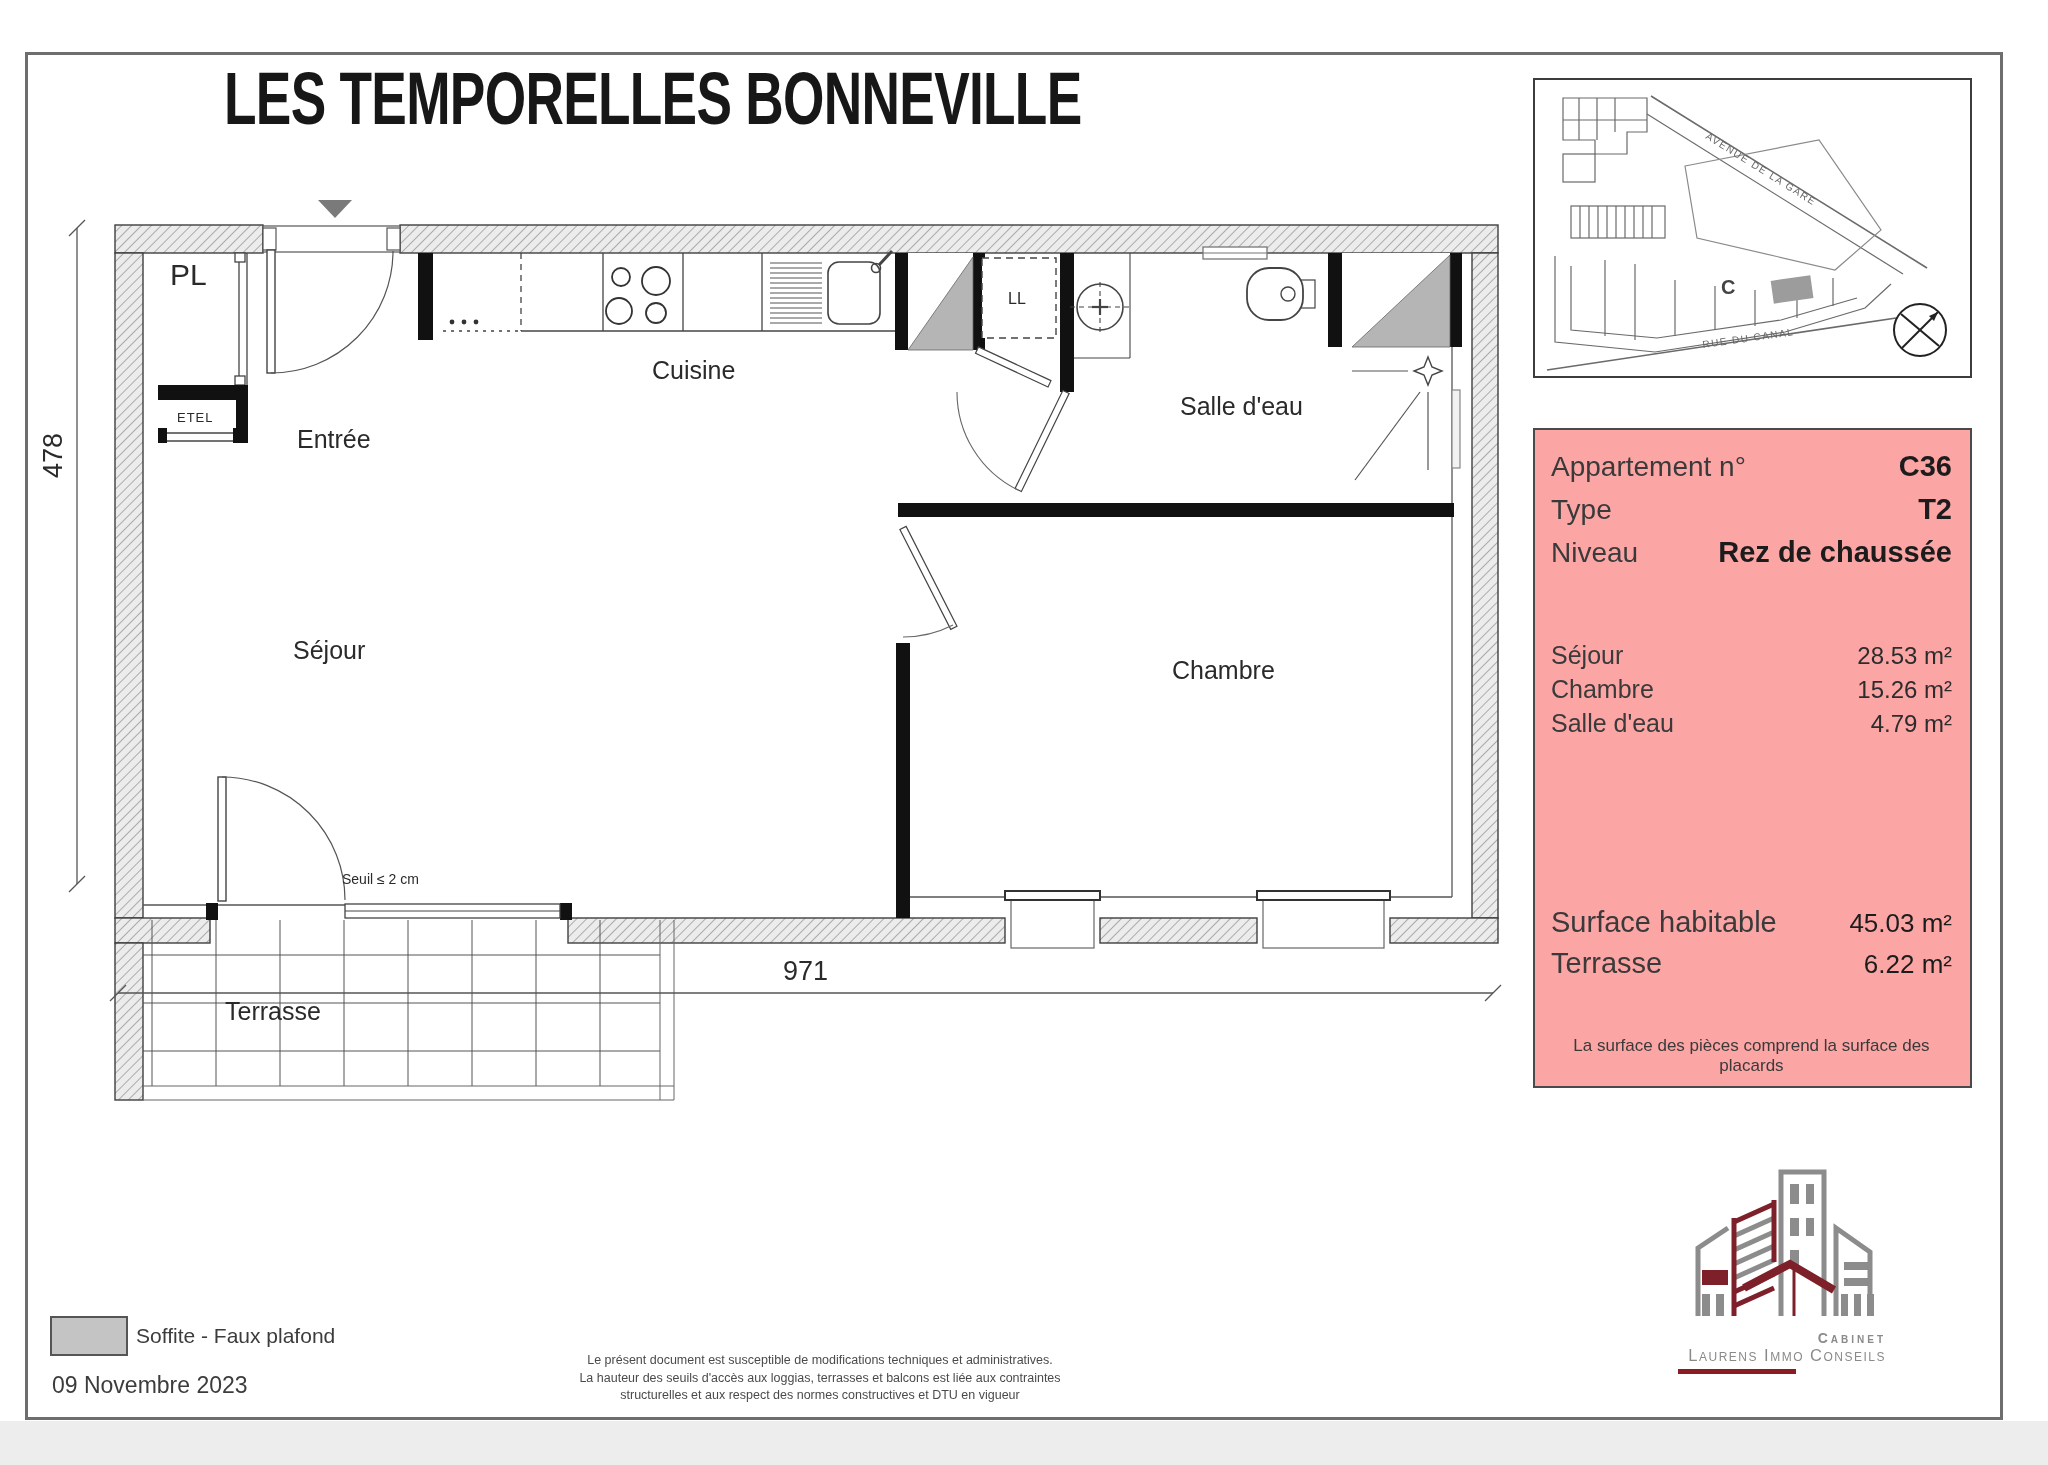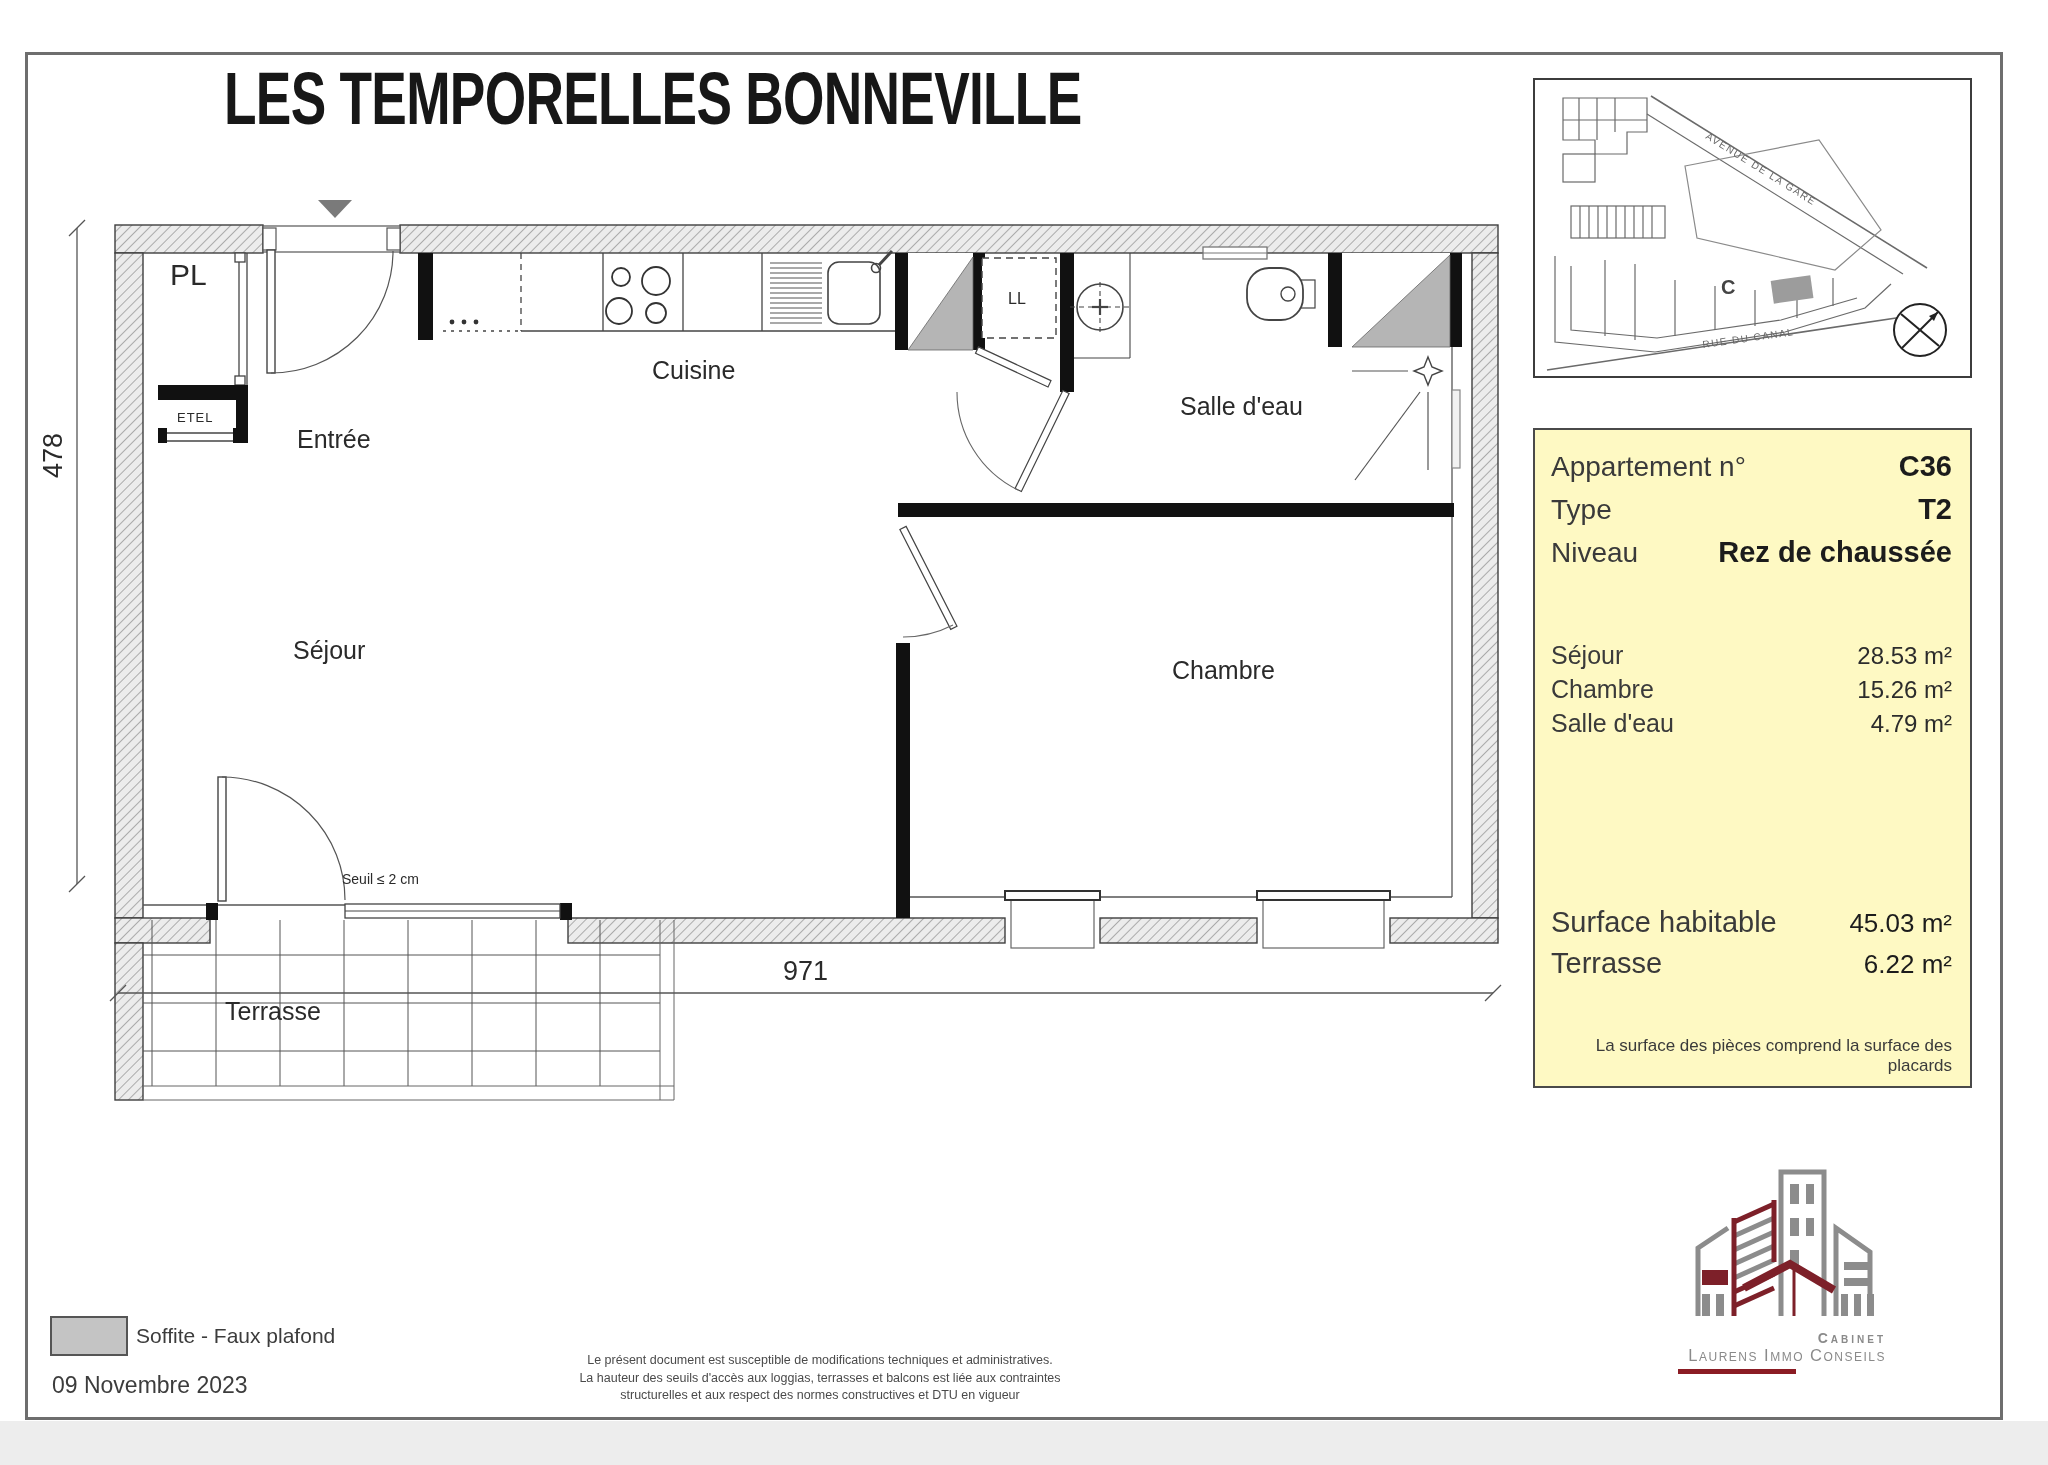--- a/index.html
+++ b/index.html
@@ -20,35 +20,35 @@
     letter-spacing:-1px;transform:scaleX(0.72);transform-origin:left top;
     white-space:nowrap;
   }
   
   #site-inset{
     left:1533px;top:78px;width:439px;height:300px;background:#fff;
     border:2px solid #3c3c3c;box-sizing:border-box;
   }
   
   #info-panel{
-    left:1533px;top:428px;width:439px;height:660px;background:#fef9c3;
+    left:1533px;top:428px;width:439px;height:660px;background:#fca5a5;
     border:2px solid #4a4a4a;box-sizing:border-box;
     display:flex;flex-direction:column;
     padding:20px 18px 10px 16px;color:#3a3a3a;
   }
   .p-row{display:flex;justify-content:space-between;align-items:baseline;}
   .p-row .lbl{font-size:28px;}
   .p-row .val{font-size:29px;font-weight:bold;color:#1c1c1c;}
   .p-row.small .lbl{font-size:25px;}
   .p-row.small .val{font-size:24px;font-weight:normal;color:#2c2c2c;}
   .p-row.total .lbl{font-size:29px;}
   .p-row.total .val{font-size:26px;}
   .p-row.total.strong .val{font-weight:normal;}
   .p-row.total.light .val{font-weight:normal;}
-  #panel-note{font-size:17px;text-align:right;color:#3a3a3a;margin-top:auto;}
+  #panel-note{font-size:17px;text-align:center;color:#3a3a3a;margin-top:auto;}
   
   #legend-swatch{left:50px;top:1316px;width:74px;height:36px;background:#c4c4c4;border:2px solid #555;}
   #legend-label{left:136px;top:1324px;font-size:21px;color:#3c3c3c;}
   #doc-date{left:52px;top:1372px;font-size:23px;color:#3c3c3c;}
   
   #disclaimer{left:500px;top:1352px;width:640px;text-align:center;
     font-size:12.5px;line-height:17.5px;color:#4a4a4a;}
   
   #logo-box{left:1676px;top:1166px;width:210px;text-align:right;color:#8a8a8a;}
   #logo-line1{font-size:14px;letter-spacing:3px;font-weight:bold;font-variant:small-caps;color:#8a8a8a;margin-top:2px;}

